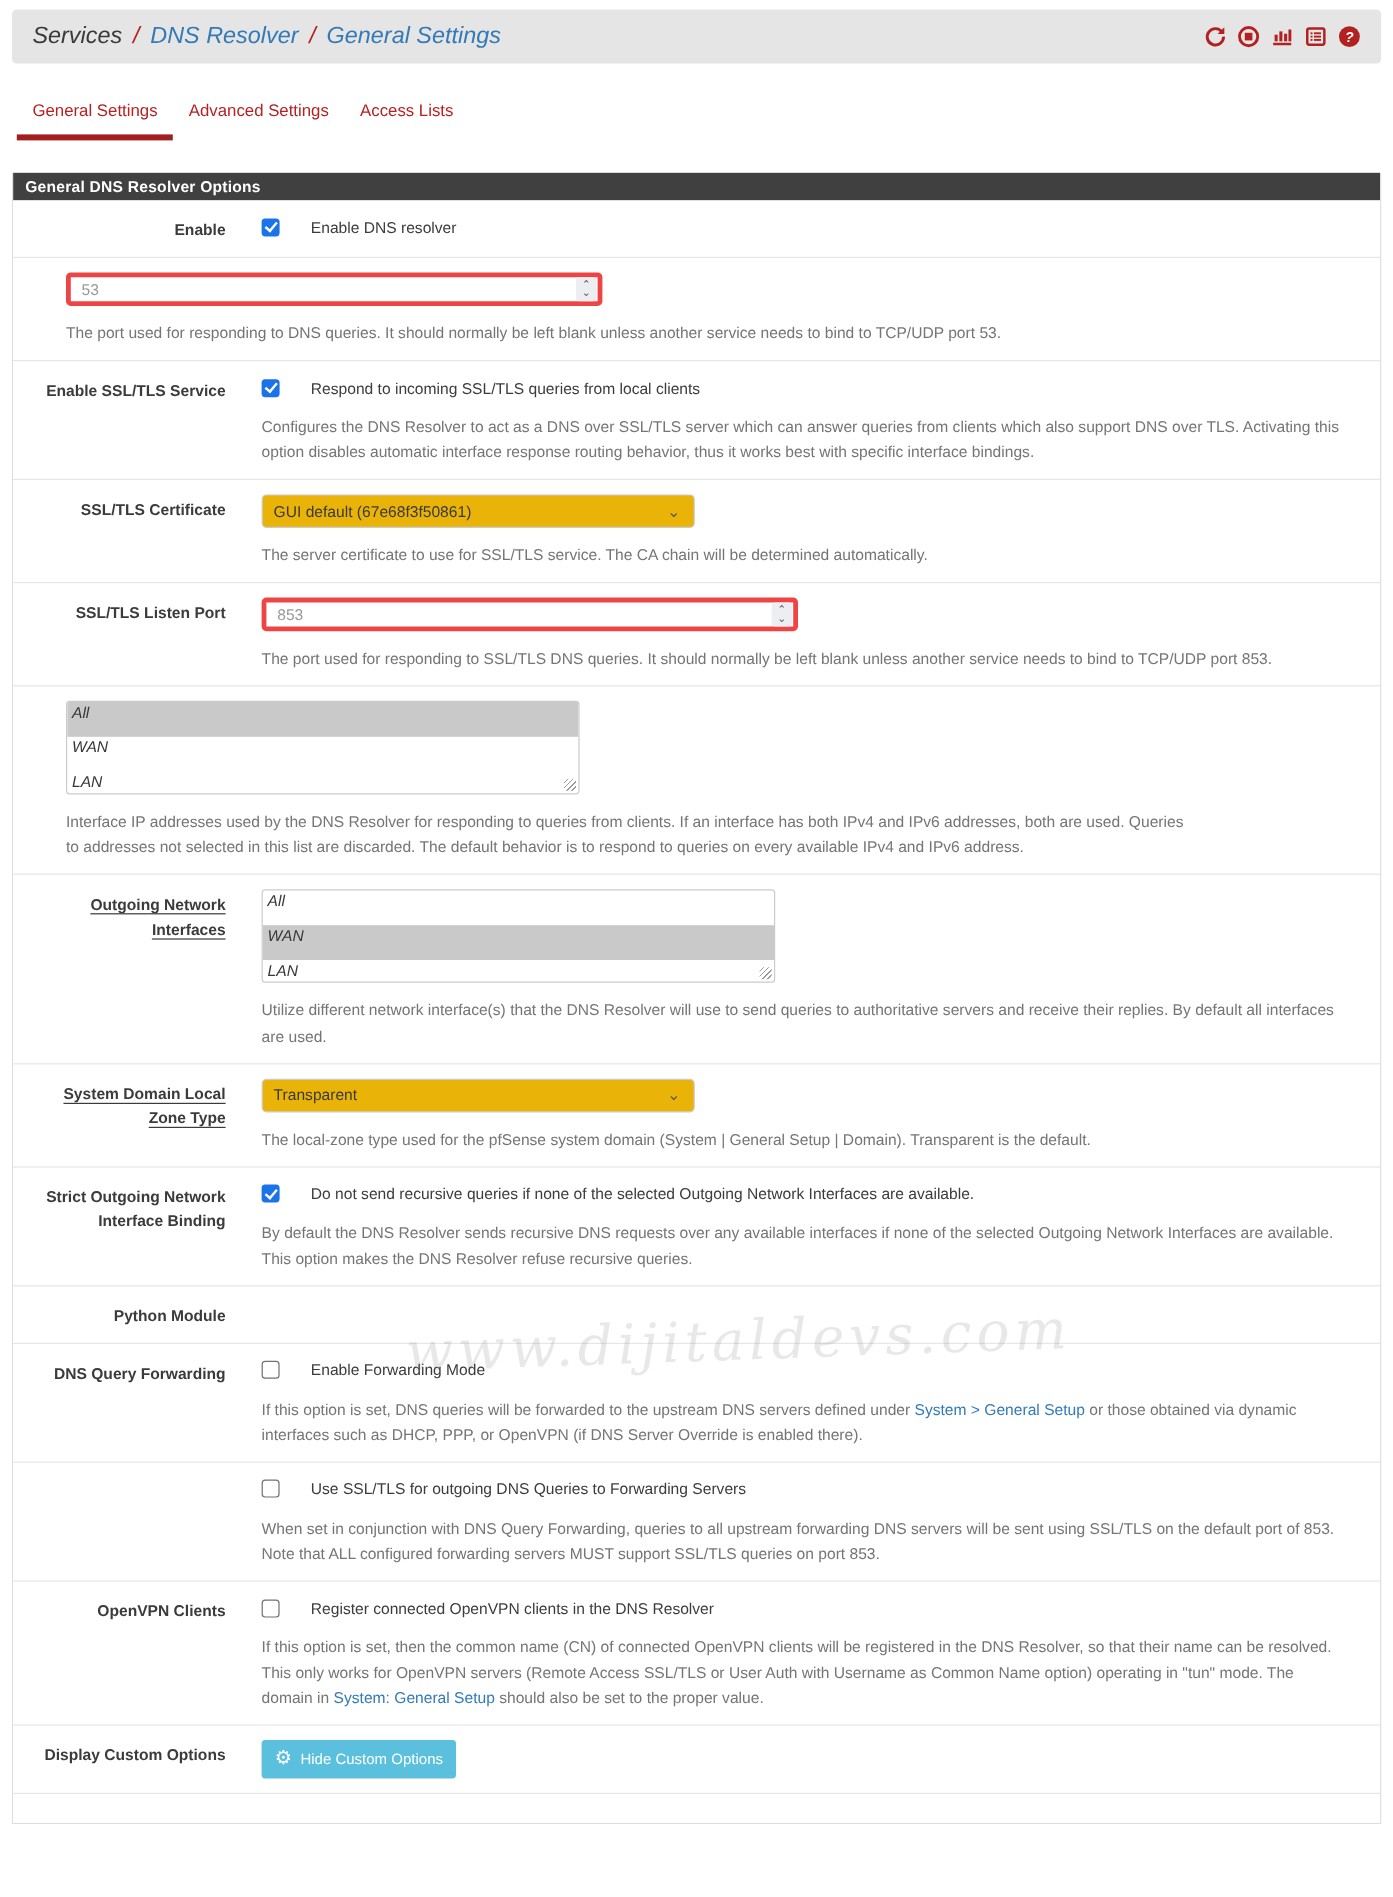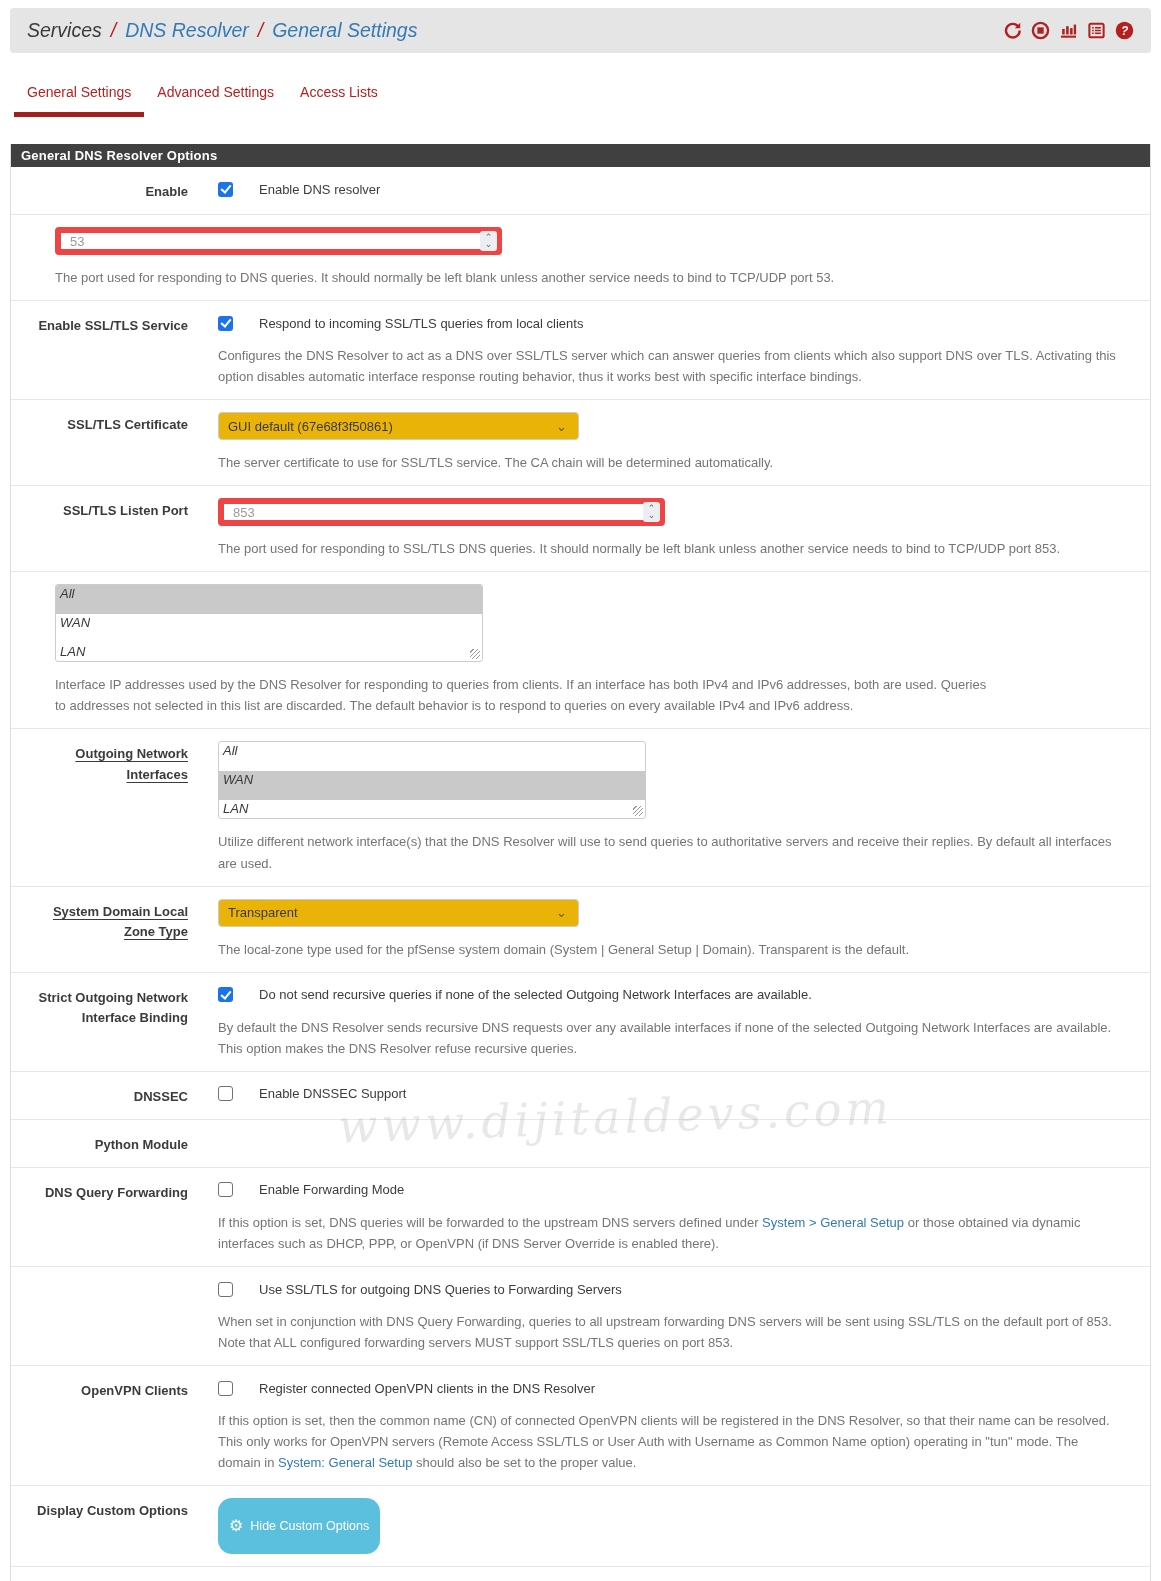--- a/index.html
+++ b/index.html
@@ -45,21 +45,21 @@
   .cb.checked { background:#1a73e8; }
   .cb.checked::after {
     content:""; position:absolute; left:4.5px; top:1.5px; width:4px; height:8px;
     border:solid #fff; border-width:0 2px 2px 0; transform:rotate(40deg);
   }
   .cb.un { background:#fff; border:1.5px solid #717171; }
   .cbtext { color:#3c3c3c; cursor:pointer; }
   
   .numwrap { position:relative; width:447px; }
   input.txt {
-    width:447px; height:28px; border:6px solid #ef4444; border-radius:4px;
+    width:447px; height:28px; border:4px solid #ef4444; border-radius:4px;
     padding:0 30px 0 9px; font-family:"Liberation Sans",sans-serif; font-size:13px; color:#444;
   }
   input.txt::placeholder { color:#9a9a9a; opacity:1; }
   .spin {
     position:absolute; right:5px; top:4px; width:17px; height:20px; background:#edeef2;
     border-radius:3px; display:flex; flex-direction:column; align-items:center;
     justify-content:center; color:#5f6368; cursor:pointer;
   }
   .spin span { font-size:9px; line-height:7px; display:block; }
   
@@ -77,21 +77,21 @@
   }
   .opt { padding:0 4px; line-height:17px; height:29px; font-size:13px; color:#383838; white-space:nowrap; cursor:pointer;font-style:italic; }
   .opt.sel { background:#c9c9c9; }
   .rs-handle {
     position:absolute; right:2px; bottom:2px; width:10px; height:10px; cursor:nwse-resize;
     background:repeating-linear-gradient(135deg, transparent 0 2px, #9a9a9a 2px 3px);
   }
   
   .btn-info {
     display:inline-flex; align-items:center; gap:7px; background:#5bc0de; color:#fff;
-    font-size:12.5px; padding:20px 11px; border:none; border-radius:14px; cursor:pointer;
+    font-size:12.5px; padding:8px 11px; border:none; border-radius:3px; cursor:pointer;
     font-family:"Liberation Sans",sans-serif;
   }
   .gear-glyph::before { content:"⚙"; font-size:16px; line-height:1; }
   
   .watermark {
     position:absolute; left:338px; top:1090px; font-family:"DejaVu Serif",serif;
     font-style:italic; font-size:46px; color:rgba(110,110,110,0.16); letter-spacing:4px;
     transform:rotate(-2deg); pointer-events:none; z-index:4; white-space:nowrap;
   }
 </style>
@@ -260,29 +260,20 @@
     <div class="lbl">Strict Outgoing Network Interface Binding</div>
     <div class="ctrl">
       <div class="cbrow">
         <span class="cb checked"></span>
         <span class="cbtext">Do not send recursive queries if none of the selected Outgoing Network Interfaces are available.</span>
       </div>
       <div class="help">By default the DNS Resolver sends recursive DNS requests over any available interfaces if none of the selected Outgoing Network Interfaces are available. This option makes the DNS Resolver refuse recursive queries.</div>
     </div>
   </div>
 
-  <div class="row">
-    <div class="lbl">DNSSEC</div>
-    <div class="ctrl">
-      <div class="cbrow">
-        <span class="cb un"></span>
-        <span class="cbtext">Enable DNSSEC Support</span>
-      </div>
-    </div>
-  </div>
 
   <div class="row">
     <div class="lbl">Python Module</div>
   </div>
 
   <div class="row">
     <div class="lbl">DNS Query Forwarding</div>
     <div class="ctrl">
       <div class="cbrow">
         <span class="cb un"></span>

